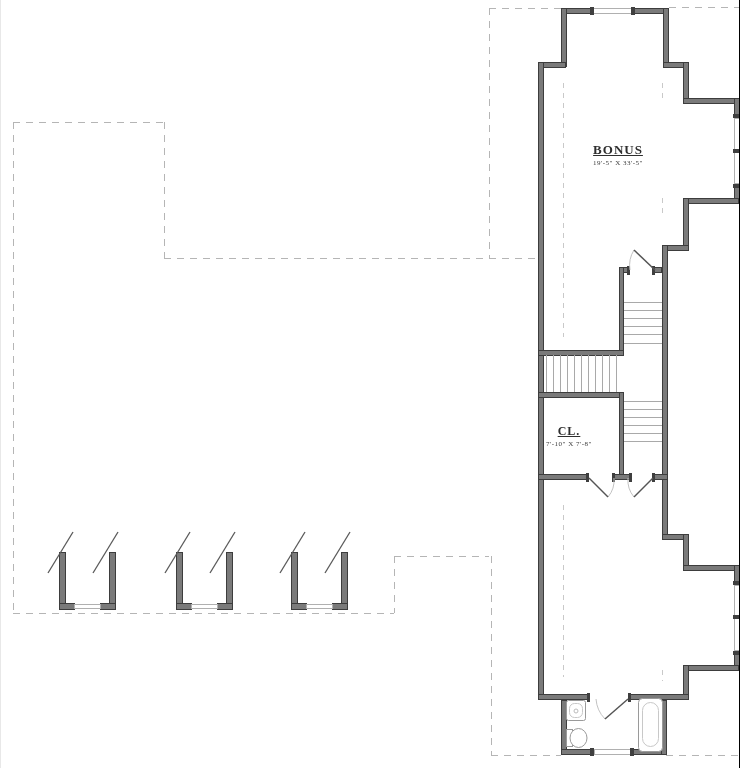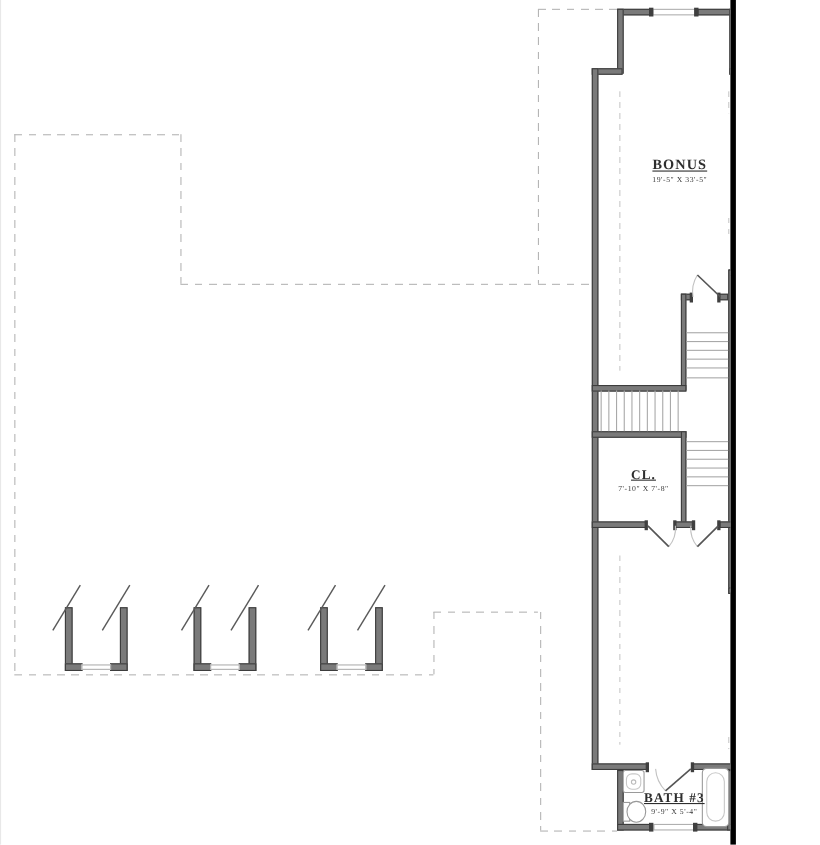--- a/index.html
+++ b/index.html
@@ -1,19 +1,19 @@
 <!DOCTYPE html>
 <html><head>
 <meta charset="utf-8">
 <style>
   html,body{margin:0;padding:0;background:#fff;}
   .plan{
-    position:relative;width:669px;height:768px;background:#ffffff;
+    position:relative;width:740px;height:768px;background:#ffffff;
     overflow:hidden;font-family:"Liberation Serif", serif;
-    border-left:1px solid #e8e8e8;border-right:5px solid #000000;box-sizing:border-box;
+    border-left:1px solid #e8e8e8;border-right:1px solid #000000;box-sizing:border-box;
   }
   .wall{position:absolute;background:#7a7a7a;border:1px solid #3d3d3d;box-sizing:border-box;}
   .cap{position:absolute;background:#3f3f3f;box-sizing:border-box;}
   .win{position:absolute;background:#ffffff;border:1px solid #b0b0b0;box-sizing:border-box;}
   .tread-h{position:absolute;height:1px;background:#a9a9a9;}
   .tread-v{position:absolute;width:1px;background:#a9a9a9;}
   .dash-h{position:absolute;height:1px;background:repeating-linear-gradient(90deg,#b5b5b5 0 7px,transparent 7px 13px);}
   .dash-v{position:absolute;width:1px;background:repeating-linear-gradient(180deg,#b5b5b5 0 7px,transparent 7px 13px);}
   .idash-v{position:absolute;width:1px;background:repeating-linear-gradient(180deg,#c9c9c9 0 5px,transparent 5px 10px);}
   .overlay{position:absolute;left:0;top:0;z-index:40;}
@@ -180,22 +180,18 @@
       <ellipse cx="577.5" cy="738" rx="8.5" ry="9.5"></ellipse>
       <rect x="637.5" y="698.5" width="24" height="53" rx="4"></rect>
       <rect x="641.5" y="702.5" width="16" height="44" rx="8" stroke="#c8c8c8" fill="none"></rect>
     </g>
   </svg>
 
   <div class="room-label lbl-lg" style="left:547px;top:142px;width:140px;">
     <div class="rname">BONUS</div>
     <div class="rdims">19'-5" X 33'-5"</div>
   </div>
-  <div class="room-label lbl-md" style="left:524px;top:424px;width:120px;">
+  <div class="room-label lbl-md" style="left:508px;top:424px;width:120px;">
     <div class="rname">CL.</div>
     <div class="rdims">7'-10" X 7'-8"</div>
-  </div>
-  <div class="room-label lbl-md" style="left:542px;top:718px;width:140px;">
-    <div class="rname">BATH  #3</div>
-    <div class="rdims">9'-9" X 5'-4"</div>
   </div>
 
 </div>
 
 </body></html>

